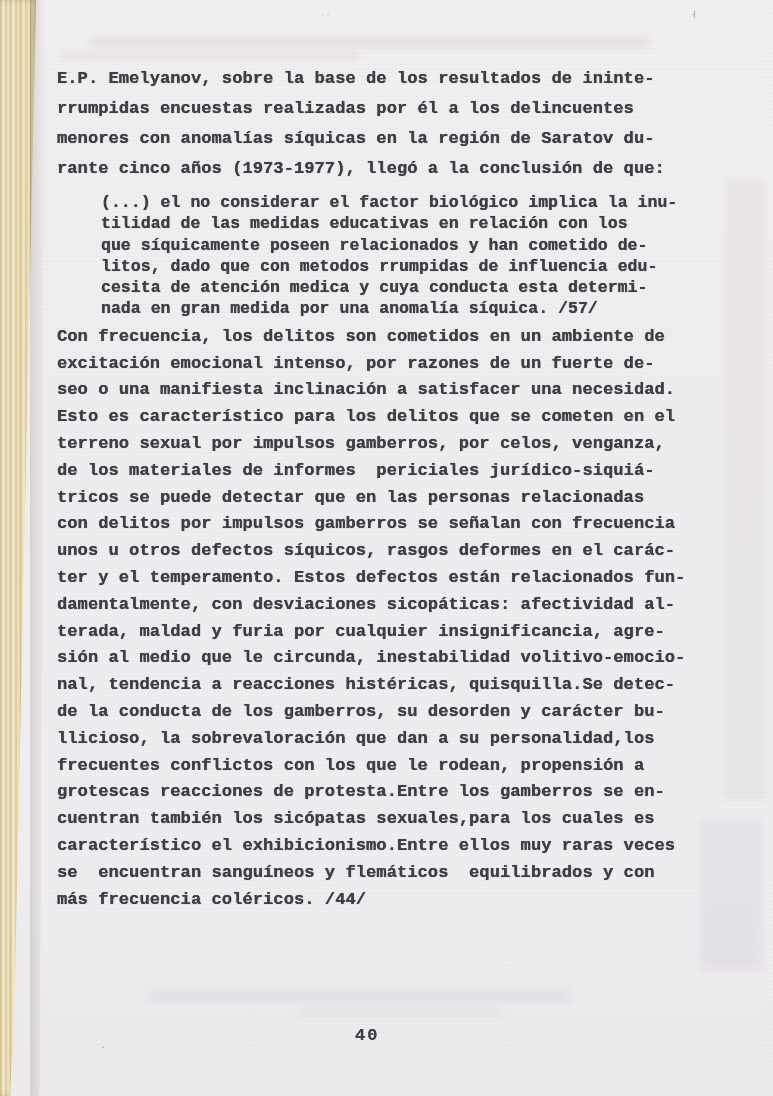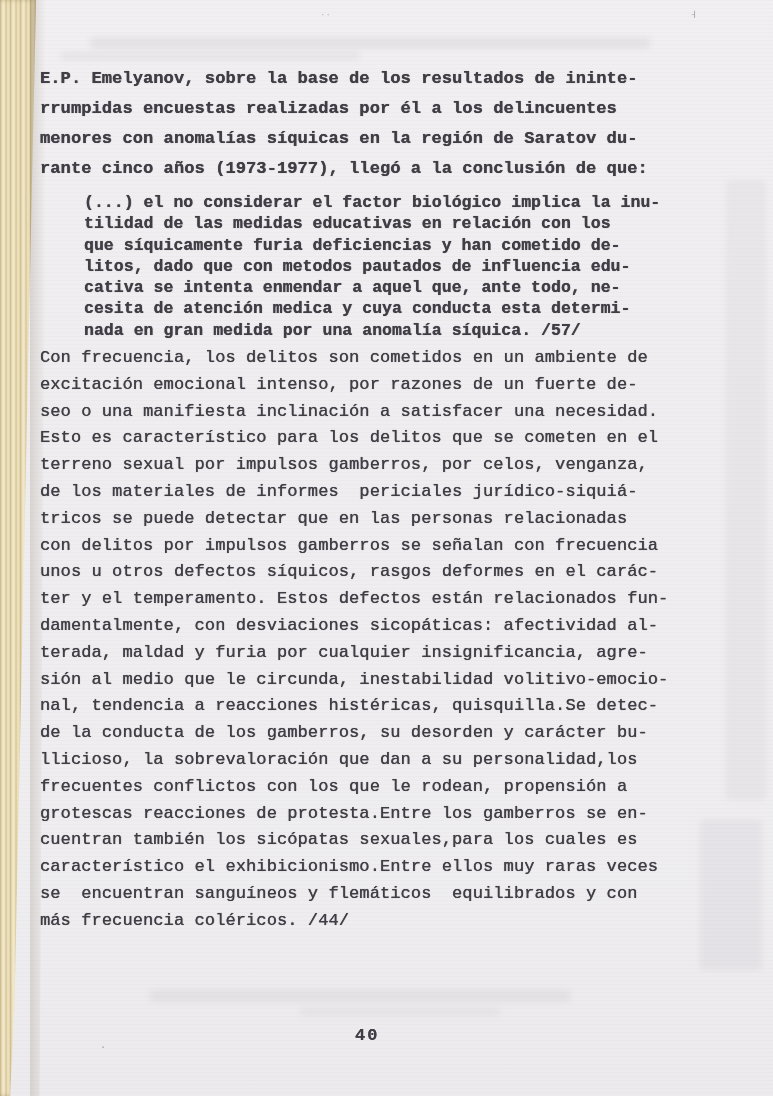--- a/index.html
+++ b/index.html
@@ -38,21 +38,21 @@
   }
   .binding-shadow {
     position: absolute;
     left: 30px; top: 0;
     width: 16px; height: 1096px;
     background: linear-gradient(90deg, rgba(110,95,70,0.18), rgba(110,95,70,0.0));
     clip-path: polygon(0 0, 100% 0, 60% 100%, 0 100%);
   }
   .content {
     position: absolute;
-    left: 40px;
+    left: 57px;
     top: 64px;
     width: 690px;
   }
   .line {
     white-space: pre;
     text-shadow: 0 0 0.7px rgba(58,55,64,0.85), 0.4px 0.4px 0.4px rgba(58,55,64,0.35);
     letter-spacing: 0.1px;
   }
   .intro {
     font-size: 17px;
@@ -63,21 +63,21 @@
     margin-top: 8px;
     margin-left: 44px;
     font-size: 16.4px;
     line-height: 21.3px;
     font-weight: bold;
   }
   .bodypara {
     margin-top: 4px;
     font-size: 17px;
     line-height: 26.8px;
-    font-weight: normal;
+    font-weight: bold;
   }
   .page-number {
     position: absolute;
     left: 355px;
     top: 1026px;
     font-size: 17px;
     font-weight: bold;
     letter-spacing: 2px;
     text-shadow: 0 0 0.6px rgba(58,55,64,0.8);
     text-align: center;
@@ -129,23 +129,22 @@
     <div class="intro">
       <div class="line">E.P. Emelyanov, sobre la base de los resultados de ininte-</div>
       <div class="line">rrumpidas encuestas realizadas por él a los delincuentes</div>
       <div class="line">menores con anomalías síquicas en la región de Saratov du-</div>
       <div class="line">rante cinco años (1973-1977), llegó a la conclusión de que:</div>
     </div>
 
     <div class="quote">
       <div class="line">(...) el no considerar el factor biológico implica la inu-</div>
       <div class="line">tilidad de las medidas educativas en relación con los</div>
-      <div class="line">que síquicamente furia deficiencias y han cometido de-</div>
-      <div class="line">litos, dado que con metodos pautados de influencia edu-</div>
-      <div class="line">cativa se intenta enmendar a aquel que, ante todo, ne-</div>
+      <div class="line">que síquicamente poseen relacionados y han cometido de-</div>
+      <div class="line">litos, dado que con metodos rrumpidas de influencia edu-</div>
       <div class="line">cesita de atención medica y cuya conducta esta determi-</div>
       <div class="line">nada en gran medida por una anomalía síquica. /57/</div>
     </div>
 
     <div class="bodypara">
       <div class="line">Con frecuencia, los delitos son cometidos en un ambiente de</div>
       <div class="line">excitación emocional intenso, por razones de un fuerte de-</div>
       <div class="line">seo o una manifiesta inclinación a satisfacer una necesidad.</div>
       <div class="line">Esto es característico para los delitos que se cometen en el</div>
       <div class="line">terreno sexual por impulsos gamberros, por celos, venganza,</div>

